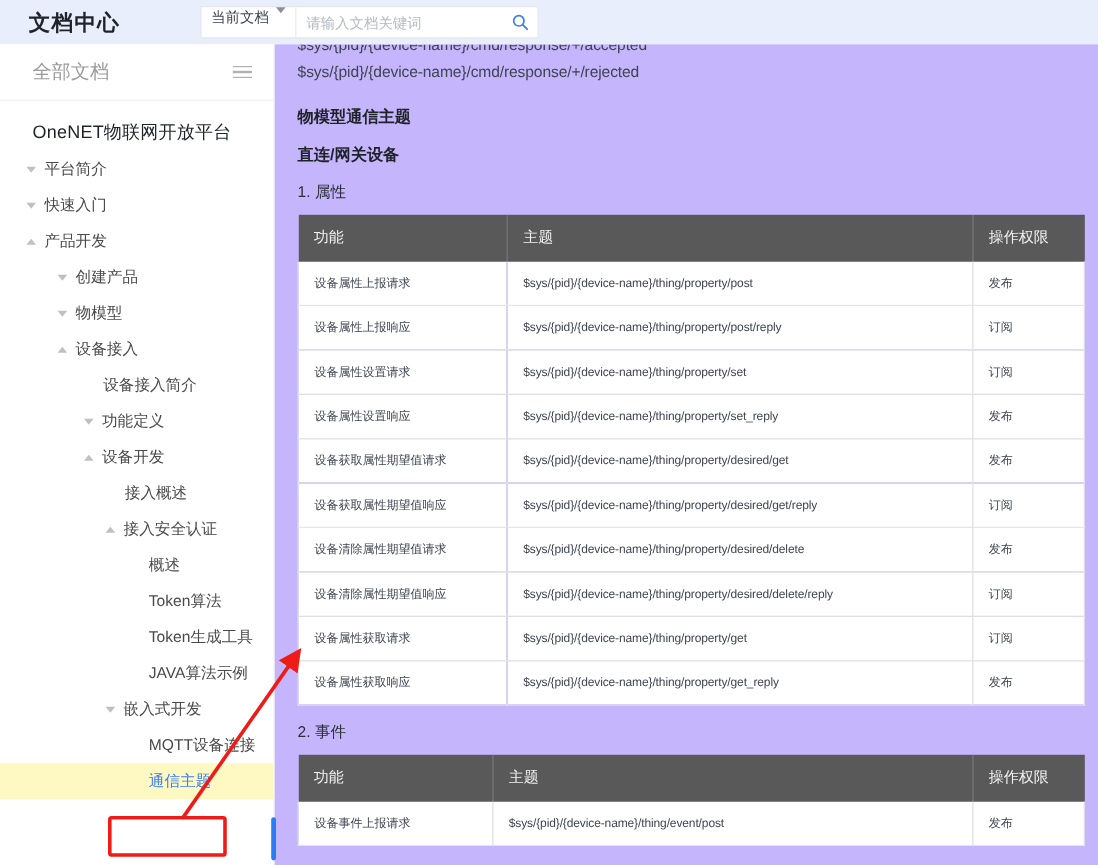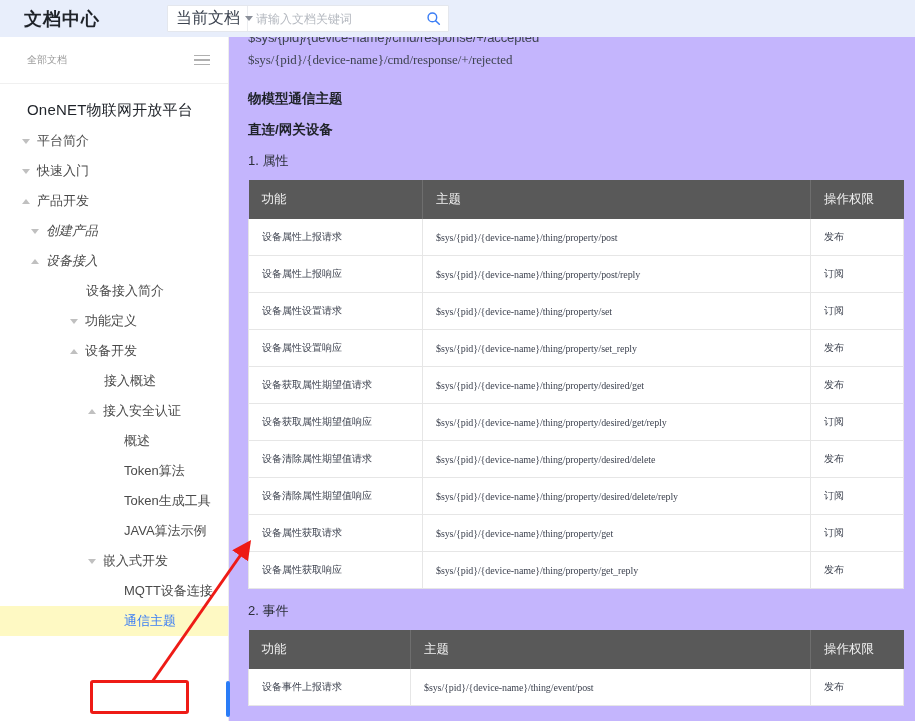--- a/index.html
+++ b/index.html
@@ -27,25 +27,25 @@
   }
   .searchbar {
     display: flex; align-items: center;
     margin-left: 32px;
     height: 27px; width: 282px;
     background: #ffffff;
     border: 1px solid #e4e7ed;
     border-radius: 1px;
   }
   .scope-select {
-    display: flex; align-items: center; justify-content: space-between;
+    display: flex; align-items: flex-start; justify-content: space-between;
     height: 100%; width: 80px;
     padding: 0 8px;
     border-right: 1px solid #eaecef;
-    font-size: 16px; color: #3c4350;
+    font-size: 12px; color: #3c4350;
     cursor: pointer; white-space: nowrap;
   }
   .caret {
     width: 0; height: 0; margin-left: 5px;
     border-left: 4px solid transparent;
     border-right: 4px solid transparent;
     border-top: 5px solid #8a8f99;
   }
   .search-input {
     flex: 1; height: 100%;
@@ -68,21 +68,21 @@
     width: 229px; height: 684px;
     background: #ffffff;
     border-right: 1px solid #ededed;
     overflow: hidden;
   }
   .sidebar-head {
     display: flex; align-items: center; justify-content: space-between;
     height: 47px; padding: 0 18px 0 27px;
     border-bottom: 1px solid #f0f0f0;
   }
-  .sidebar-head-title { font-size: 10px; color: #9a9a9a; }
+  .sidebar-head-title { font-size: 16px; color: #9a9a9a; }
   .hamburger { width: 16px; cursor: pointer; }
   .hamburger span {
     display: block; height: 1.5px; background: #b0b0b0; margin: 3px 0;
   }
   .nav-root-title {
     font-size: 15px; font-weight: normal; color: #1f2329;
     padding: 17px 0 6px 27px;
     letter-spacing: .2px;
   }
   .nav { padding-bottom: 10px; }
@@ -96,21 +96,21 @@
   .nav-item .tri {
     width: 0; height: 0; flex: 0 0 auto;
     margin-right: 7px;
     border-left: 4.5px solid transparent;
     border-right: 4.5px solid transparent;
   }
   .nav-item .tri.down { border-top: 5px solid #c0c0c0; }
   .nav-item .tri.up   { border-bottom: 5px solid #c0c0c0; }
   .nav-item .tri.none { border: none; width: 9px; margin-right: 7px; }
   .lvl1 { padding-left: 22px; }
-  .lvl2 { padding-left: 31px; font-style: italic; }
+  .lvl2 { padding-left: 48px; }
   .lvl3 { padding-left: 70px; }
   .lvl4 { padding-left: 88px; }
   .lvl5 { padding-left: 108px; }
   .nav-item.active {
     background: #fef9c3;
     color: #3a7df5;
   }
   .nav-item.active .label { color: #3a7df5; }
 
   
@@ -192,21 +192,21 @@
     white-space: nowrap;
     overflow: hidden;
   }
   table.topics tr td:first-child { border-left: 1px solid #e6e6e6; }
   table.topics.t1 col.c-func  { width: 174px; }
   table.topics.t1 col.c-topic { width: 388px; }
   table.topics.t1 col.c-perm  { width: 93px; }
   table.topics.t2 col.c-func  { width: 162px; }
   table.topics.t2 col.c-topic { width: 400px; }
   table.topics.t2 col.c-perm  { width: 93px; }
-  .mono { font-family: Liberation Serif, serif; letter-spacing: -0.1px; }
+  .mono { font-family: Liberation Sans, sans-serif; letter-spacing: -0.1px; }
 
   
   .arrow-svg {
     position: absolute; left: 0; top: 0;
     width: 915px; height: 721px;
     pointer-events: none;
     z-index: 25;
   }
 </style>
 </head>
@@ -255,20 +255,24 @@
         </div>
         <div class="nav-item lvl1">
           <span class="tri up"></span>
           <span class="label">产品开发</span>
         </div>
         <div class="nav-item lvl2">
           <span class="tri down"></span>
           <span class="label">创建产品</span>
         </div>
         <div class="nav-item lvl2">
+          <span class="tri down"></span>
+          <span class="label">物模型</span>
+        </div>
+        <div class="nav-item lvl2">
           <span class="tri up"></span>
           <span class="label">设备接入</span>
         </div>
         <div class="nav-item lvl3">
           <span class="tri none"></span>
           <span class="label">设备接入简介</span>
         </div>
         <div class="nav-item lvl3">
           <span class="tri down"></span>
           <span class="label">功能定义</span>

